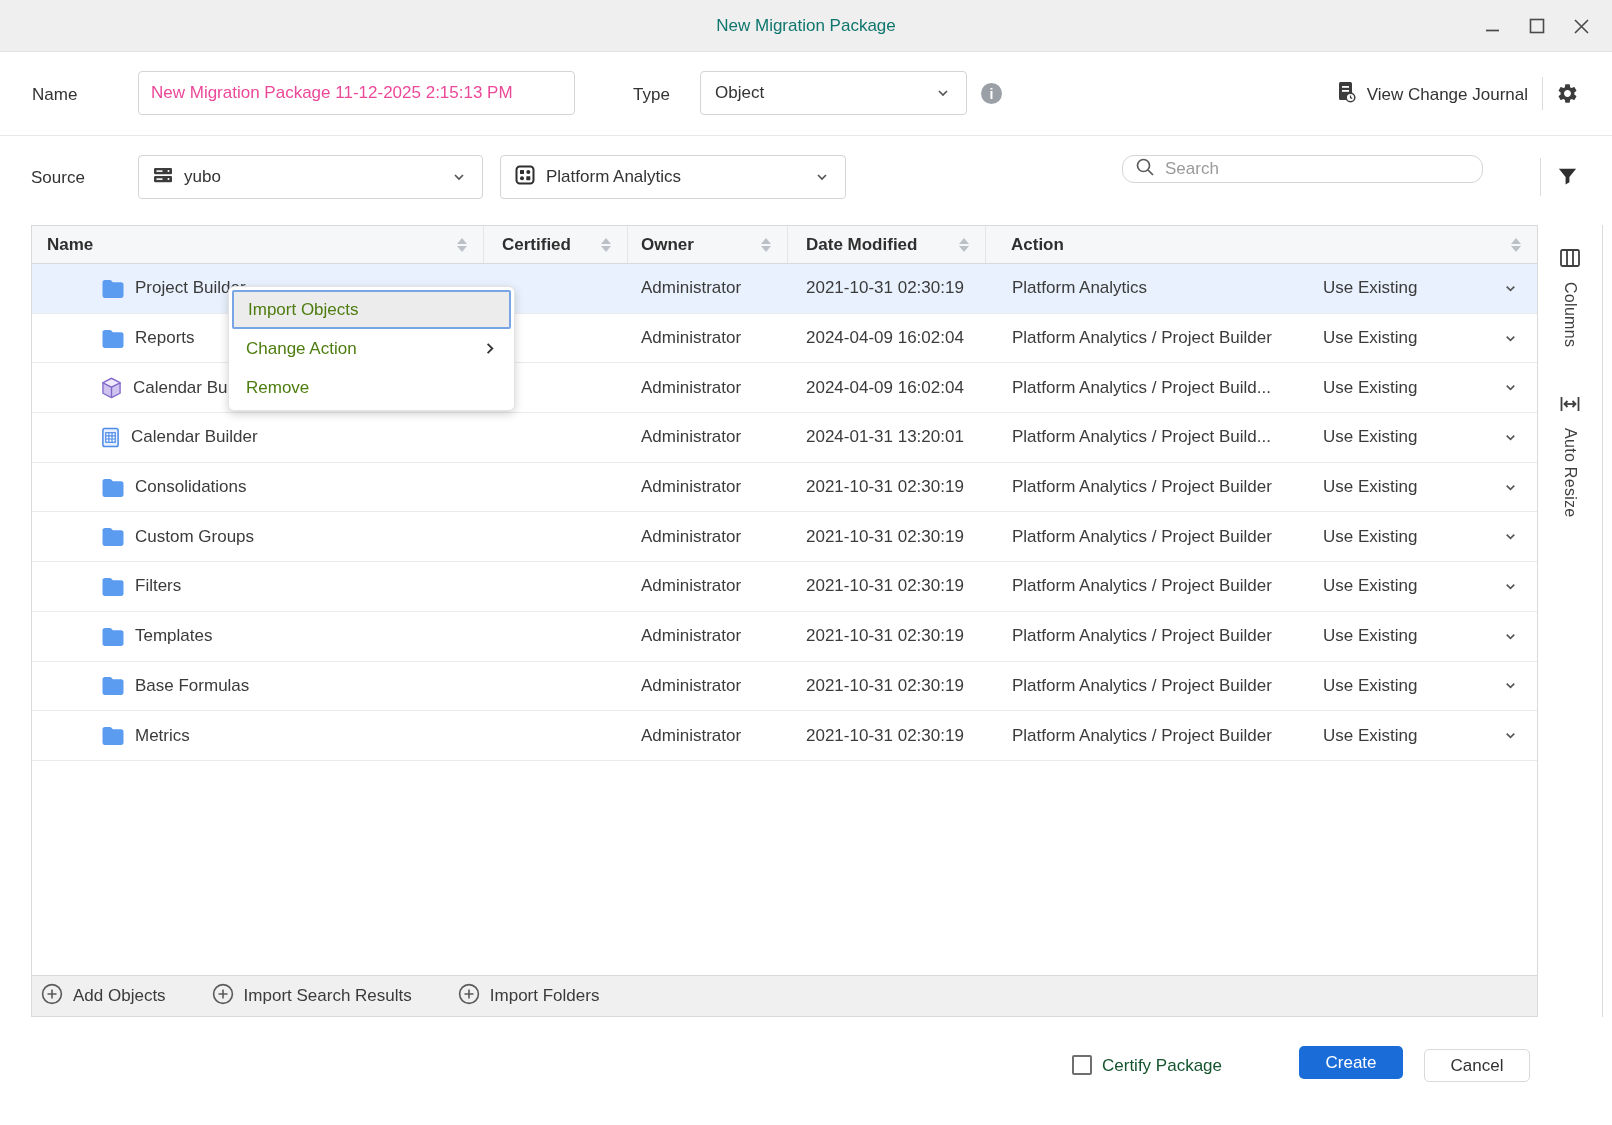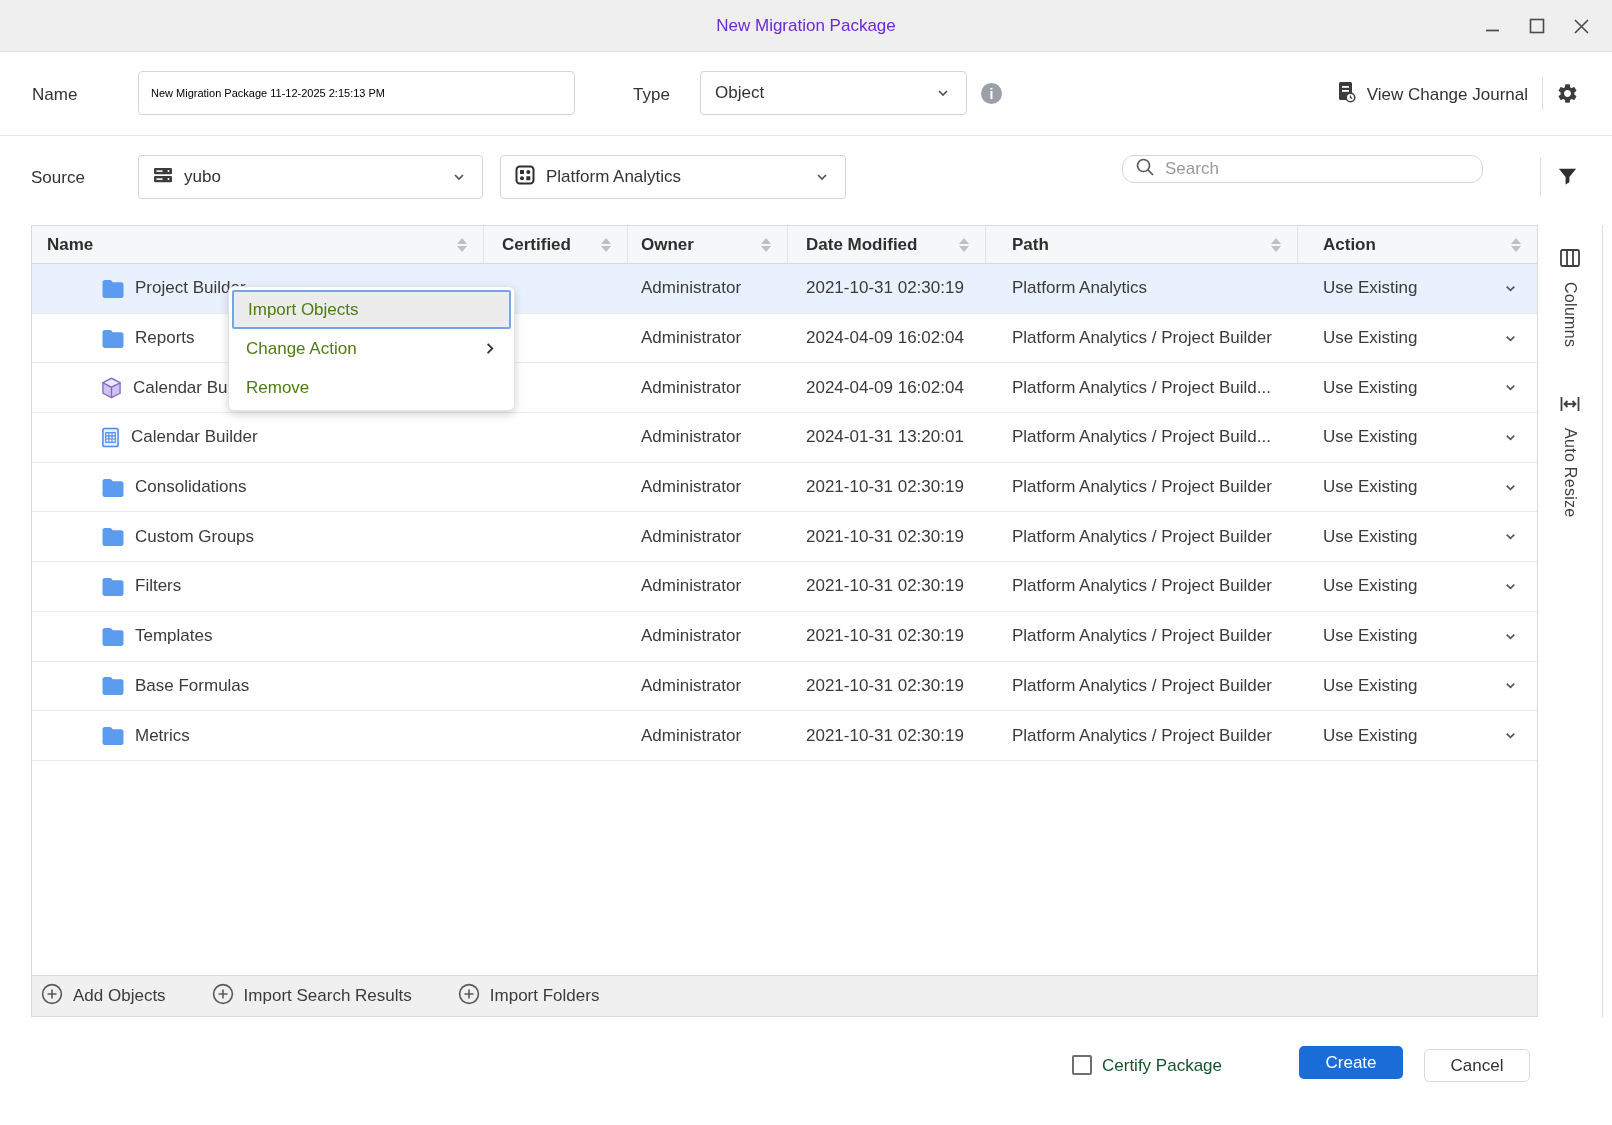--- a/index.html
+++ b/index.html
@@ -1,27 +1,27 @@
 <!DOCTYPE html>
 <html><head>
 <meta charset="utf-8">
 <style>
   * { margin:0; padding:0; box-sizing:border-box; }
   body { font-family:"Liberation Sans", sans-serif; background:#fff; }
   .window { position:relative; width:1612px; height:1125px; background:#fff; overflow:hidden; color:#333; }
 
   
   .titlebar { position:absolute; top:0; left:0; width:1612px; height:52px; background:#efefef; border-bottom:1px solid #e2e2e2; display:flex; align-items:center; justify-content:center; }
-  .title { font-size:17px; color:#6d28d9; }
+  .title { font-size:17px; color:#0f766e; }
   .win-controls { position:absolute; right:22px; top:0; height:52px; display:flex; align-items:center; gap:26px; }
   .wc { width:18px; height:18px; display:flex; align-items:center; justify-content:center; cursor:pointer; }
 
   
   .lbl { position:absolute; font-size:17px; color:#333; }
-  .textbox { position:absolute; height:44px; border:1px solid #d5d5d5; border-radius:4px; font-size:11px; color:#000000; padding:8px 12px; outline:none; background:#fff; font-family:"Liberation Sans",sans-serif; }
+  .textbox { position:absolute; height:44px; border:1px solid #d5d5d5; border-radius:4px; font-size:17px; color:#ec4899; padding:8px 12px; outline:none; background:#fff; font-family:"Liberation Sans",sans-serif; }
   .selectbox { position:absolute; height:44px; border:1px solid #d5d5d5; border-radius:4px; background:#fff; display:flex; align-items:center; padding:0 14px; font-size:17px; color:#333; cursor:pointer; gap:11px; }
   .selectbox .chev { margin-left:auto; display:flex; }
   .hline { position:absolute; left:0; width:1612px; height:1px; background:#e8e8e8; }
   .vdiv { position:absolute; width:1px; background:#dcdcdc; }
   .info-badge { position:absolute; width:21px; height:21px; border-radius:50%; background:#9aa0a6; color:#fff; font-size:14px; font-weight:bold; display:flex; align-items:center; justify-content:center; }
   .journal-btn { position:absolute; display:flex; align-items:center; gap:11px; font-size:17px; color:#333; cursor:pointer; }
   .icon-btn { position:absolute; cursor:pointer; display:flex; }
   .searchbox { position:absolute; height:28px; border:1px solid #d5d5d5; border-radius:12px; background:#fff; display:flex; align-items:center; padding:0 12px; gap:10px; }
   .searchbox input { border:none; outline:none; font-size:17px; color:#3a3a3a; width:280px; font-family:"Liberation Sans",sans-serif; }
   .searchbox input::placeholder { color:#9a9a9a; }
@@ -203,27 +203,20 @@
             <i class="dn"></i>
           </span>
         </div>
       <div class="hcell c-date">
           <span>Date Modified</span>
           <span class="sort">
             <i class="up"></i>
             <i class="dn"></i>
           </span>
         </div>
-      <div class="hcell c-path">
-          <span>Path</span>
-          <span class="sort">
-            <i class="up"></i>
-            <i class="dn"></i>
-          </span>
-        </div>
       <div class="hcell c-action">
           <span>Action</span>
           <span class="sort">
             <i class="up"></i>
             <i class="dn"></i>
           </span>
         </div>
     </div>
     <div class="tbody">
   <div class="trow selected">

